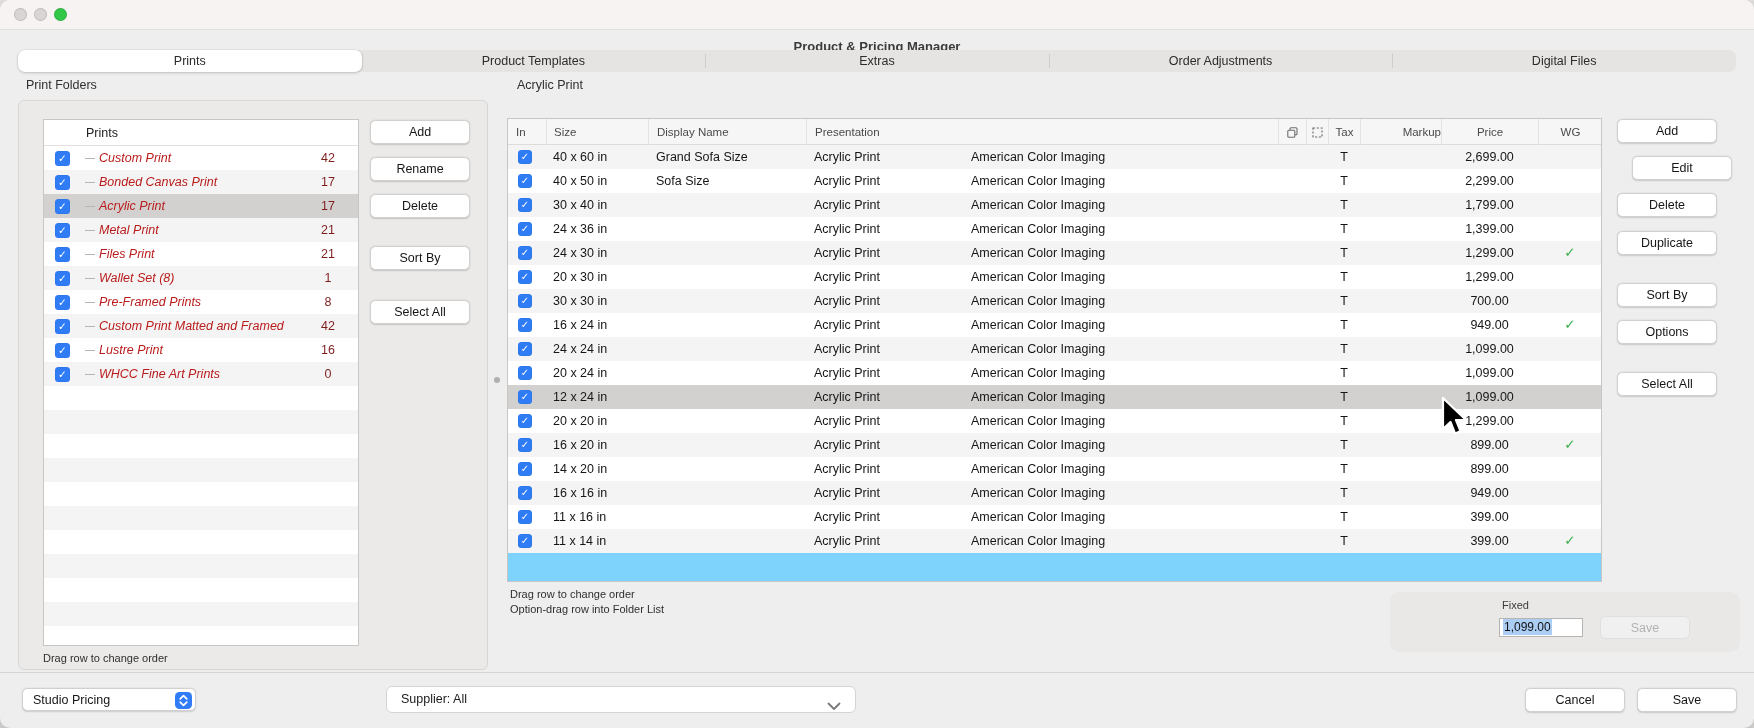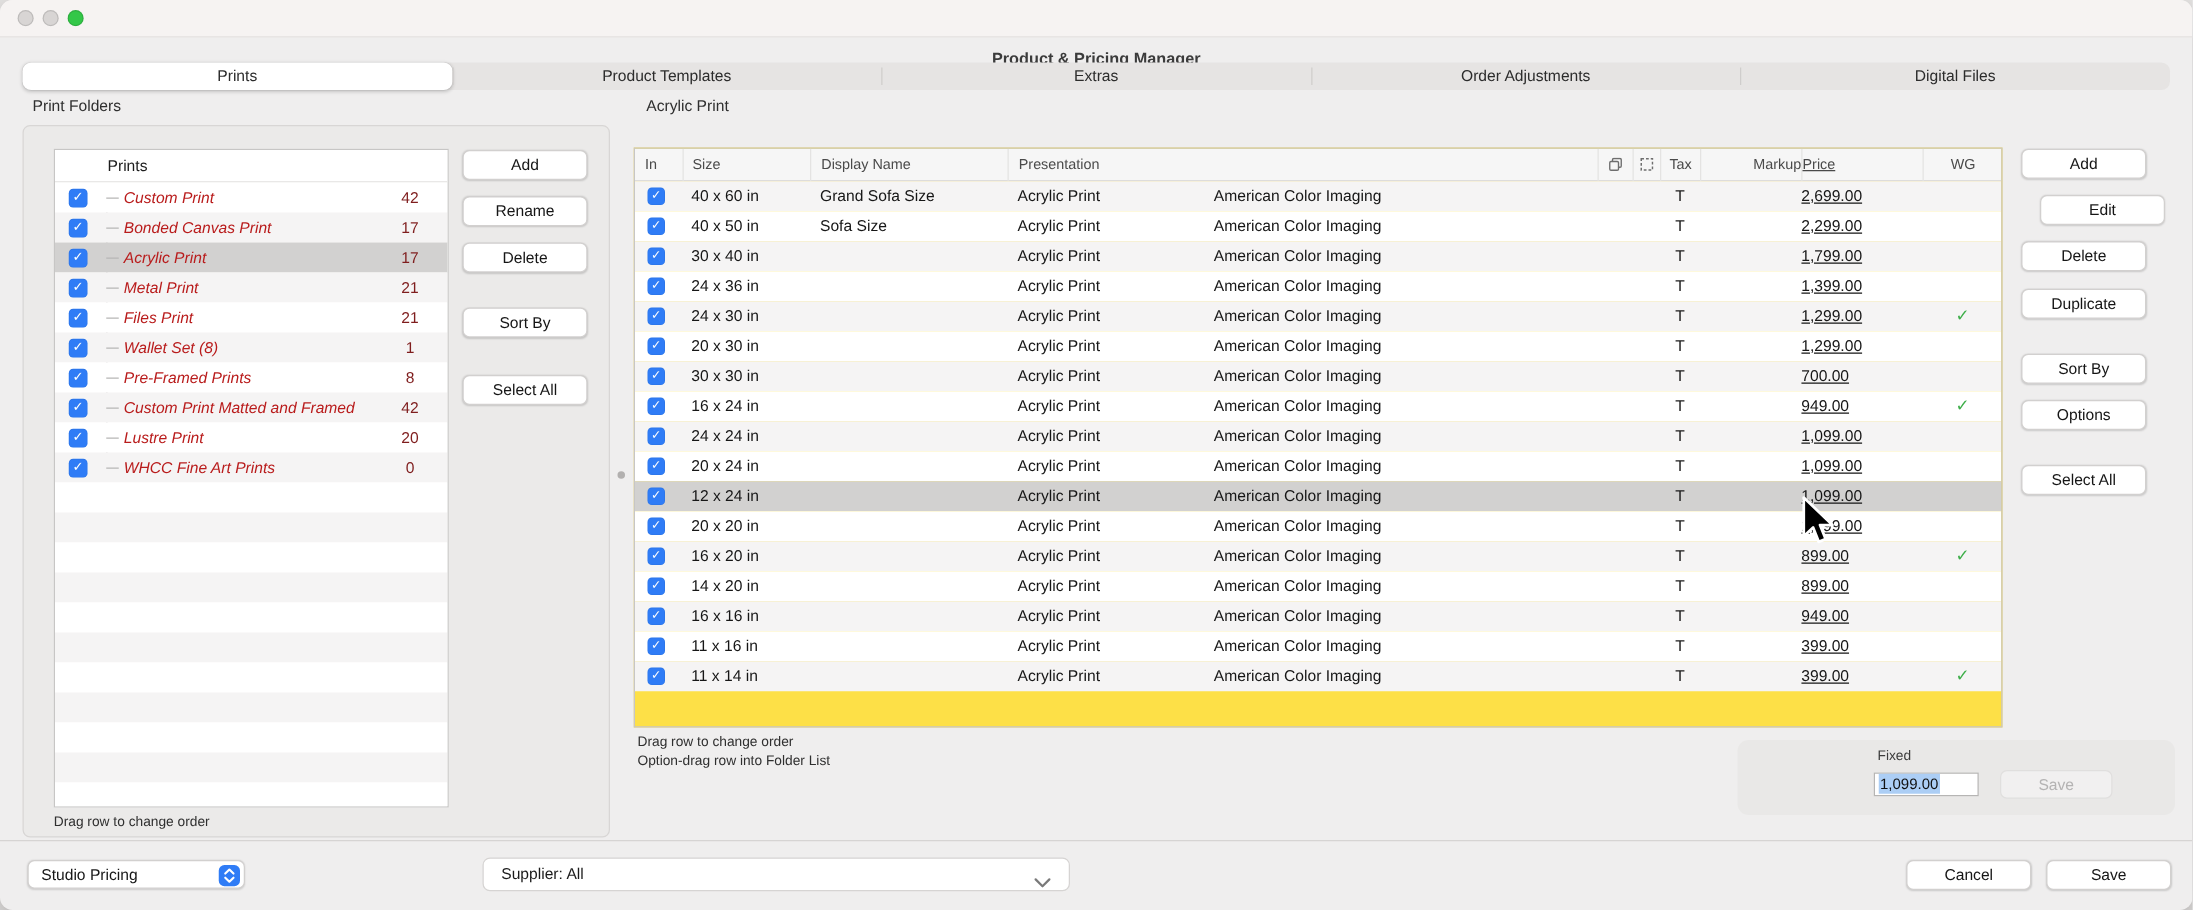--- a/index.html
+++ b/index.html
@@ -37,35 +37,35 @@
 
   .cb { width:15px; height:15px; background:#2f7cf6; border-radius:3.5px; color:#fff; font-size:10.5px; font-weight:700; text-align:center; line-height:15px; box-shadow:inset 0 0 0 0.5px rgba(0,0,0,.08); }
 
   .btn { position:absolute; width:100px; height:24px; background:#ffffff; border:0.5px solid #d2d0cf; border-radius:5.5px; font-size:12.5px; color:#161616; text-align:center; line-height:23px; box-shadow:0 0.5px 1.5px rgba(0,0,0,.16); cursor:default; }
   .btn.disabled { background:#f1f0f0; color:#b4b3b3; box-shadow:none; border-color:#e0dfde; }
 
   
   #splitter-dot { position:absolute; left:494px; top:377px; width:6px; height:6px; border-radius:50%; background:#b2b0af; }
 
   
-  #product-table { position:absolute; left:507px; top:118px; width:1095px; height:464px; background:#fde047; border:1px solid #c7c6c5; overflow:hidden; }
+  #product-table { position:absolute; left:507px; top:118px; width:1095px; height:464px; background:#7dd3fc; border:1px solid #c7c6c5; overflow:hidden; }
   #table-header { position:absolute; left:0; top:0; width:100%; height:26px; background:#f6f6f6; border-bottom:1px solid #dddcdb; }
   .hcell { position:absolute; top:0; height:26px; font-size:11.5px; color:#4a4a4a; line-height:26px; border-left:1px solid #e4e3e2; }
   .t-row { position:absolute; left:0; width:100%; height:24px; }
   .tcell { position:absolute; top:0; height:24px; font-size:12.5px; color:#161616; line-height:24px; white-space:nowrap; overflow:hidden; }
   .c-in     { left:0;    width:38px;  }
   .c-size   { left:38px; width:102px; padding-left:7px; }
   .c-disp   { left:140px;width:158px; padding-left:8px; }
   .c-pres   { left:298px;width:157px; padding-left:8px; }
   .c-sup    { left:455px;width:315px; padding-left:8px; }
   .c-ic1    { left:770px;width:28px;  text-align:center; }
   .c-ic2    { left:798px;width:22px;  text-align:center; }
   .c-tax    { left:820px;width:32px;  text-align:center; }
   .c-markup { left:852px;width:81px;  text-align:right; }
-  .c-price  { left:933px;width:97px;  text-align:left;text-decoration:underline; }
+  .c-price  { left:933px;width:97px;  text-align:center; }
   .c-wg     { left:1030px;width:64px; text-align:center; }
   .t-row .cb { position:absolute; left:10px; top:5px; width:14px; height:14px; line-height:14px; font-size:10px; }
   .wg-check { color:#3dae49; font-weight:700; font-size:13.5px; }
   .mini-ic { display:inline-block; vertical-align:middle; }
 
   #table-hints { position:absolute; left:510px; top:587px; font-size:11px; color:#2f2f2f; line-height:14.5px; }
 
   
   #price-editor { position:absolute; left:1390px; top:592px; width:350px; height:60px; background:#e9e8e7; border-radius:9px; }
   #fixed-label { position:absolute; left:112px; top:7px; font-size:11px; color:#3c3c3c; }
@@ -159,21 +159,21 @@
           <div class="f-row" style="top: 194px; background: rgb(245, 244, 244);">
             <div class="cb">✓</div>
             <div class="f-dash"></div>
             <div class="f-name">Custom Print Matted and Framed</div>
             <div class="f-count">42</div>
           </div>
           <div class="f-row" style="top: 218px; background: rgb(255, 255, 255);">
             <div class="cb">✓</div>
             <div class="f-dash"></div>
             <div class="f-name">Lustre Print</div>
-            <div class="f-count">20</div>
+            <div class="f-count">16</div>
           </div>
           <div class="f-row" style="top: 242px; background: rgb(245, 244, 244);">
             <div class="cb">✓</div>
             <div class="f-dash"></div>
             <div class="f-name">WHCC Fine Art Prints</div>
             <div class="f-count">0</div>
           </div>
           <div class="f-row" style="top: 266px; background: rgb(255, 255, 255);"></div>
           <div class="f-row" style="top: 290px; background: rgb(245, 244, 244);"></div>
           <div class="f-row" style="top: 314px; background: rgb(255, 255, 255);"></div>

